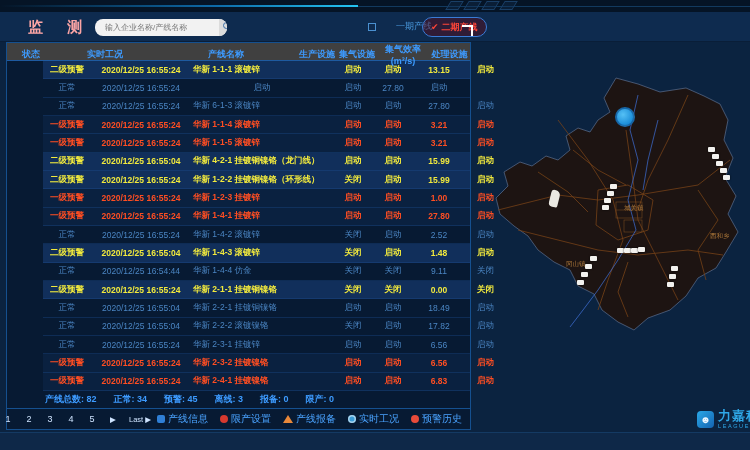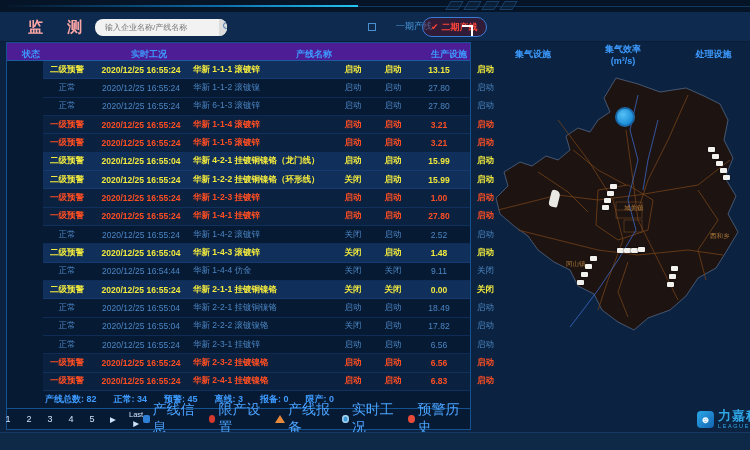--- a/index.html
+++ b/index.html
@@ -39,37 +39,37 @@
     display:flex; align-items:center; gap:3px; font-size:9px; font-weight:bold;
     color:#ff4538; cursor:pointer; }
   .phase2 .chk { font-size:9px; color:#ff4538; }
   .corner-bracket { position:absolute; left:462px; top:13px; width:11px; height:11px;
     border-top:2px solid #fff; border-right:2px solid #fff; }
   
   .panel { position:absolute; left:6px; top:42px; width:465px; height:388px;
     border:1px solid #15508f; background:#071a33; }
   .thead { display:grid; grid-template-columns:48px 100px 142px 40px 40px 52px 41px;
     height:18px; align-items:center; font-size:9px; font-weight:bold; color:#3d9bff;
-    background:#4c1d95; border-bottom:1px solid #1e5aa0; text-align:center;gap:44px; }
+    background:#404040; border-bottom:1px solid #1e5aa0; text-align:center; }
   .tbody { height:330px;margin-left:36px; }
   .trow { display:grid; grid-template-columns:48px 100px 142px 40px 40px 52px 41px;
     height:18.33px; align-items:center; font-size:8.5px; text-align:center;
     border-bottom:1px solid rgba(30,80,150,.35); white-space:nowrap; }
   .trow .c-line { text-align:left; padding-left:2px; overflow:hidden; }
   .trow.normal { color:#4b86c4; }
   .trow.warn2 { color:#f2ea3d; font-weight:bold; background:rgba(32,74,140,.45); }
   .trow.warn1 { color:#ff4e22; font-weight:bold; background:rgba(32,74,140,.15); }
   .summary { height:18px; display:flex; align-items:center; gap:17px; padding-left:38px;
     font-size:9px; font-weight:bold; color:#3d9bff; border-bottom:1px solid #15508f; }
   .pfooter { height:20px; display:flex; align-items:center; justify-content:space-between;
     padding:0 8px 0 0; }
   .pagination { display:flex; align-items:center; gap:11px; font-size:9px;
     color:#cfe4ff; margin-left:-4px; }
   .page { min-width:10px; text-align:center; cursor:pointer; }
-  .legend { display:flex; align-items:center; gap:12px; font-size:14px; color:#4aa3ff; }
+  .legend { display:flex; align-items:center; gap:12px; font-size:10px; color:#4aa3ff; }
   .litem { display:flex; align-items:center; gap:3px; cursor:pointer; }
   .lic { width:8px; height:8px; display:inline-block; }
   .lic.square { border-radius:2px; }
   .lic.circle, .lic.dot, .lic.gauge { border-radius:50%; }
   .lic.gauge { box-shadow:inset 0 0 0 1.5px rgba(255,255,255,.55); }
   .lic.triangle { width:0; height:0; background:transparent !important;
     border-left:5px solid transparent; border-right:5px solid transparent;
     border-bottom:8px solid; }
   
   .map-panel { position:absolute; left:478px; top:42px; width:272px; height:390px; }
@@ -145,21 +145,20 @@
     <div class="c-line">华新 1-1-1 滚镀锌</div>
     <div>启动</div>
     <div>启动</div>
     <div>13.15</div>
     <div>启动</div>
   </div>
 
   <div class="trow normal">
     <div>正常</div>
     <div>2020/12/25 16:55:24</div>
-    <div class="c-line">华新 1-1-2 滚镀镍</div>
     <div>启动</div>
     <div>启动</div>
     <div>27.80</div>
     <div>启动</div>
   </div>
 
   <div class="trow normal">
     <div>正常</div>
     <div>2020/12/25 16:55:24</div>
     <div class="c-line">华新 6-1-3 滚镀锌</div>

